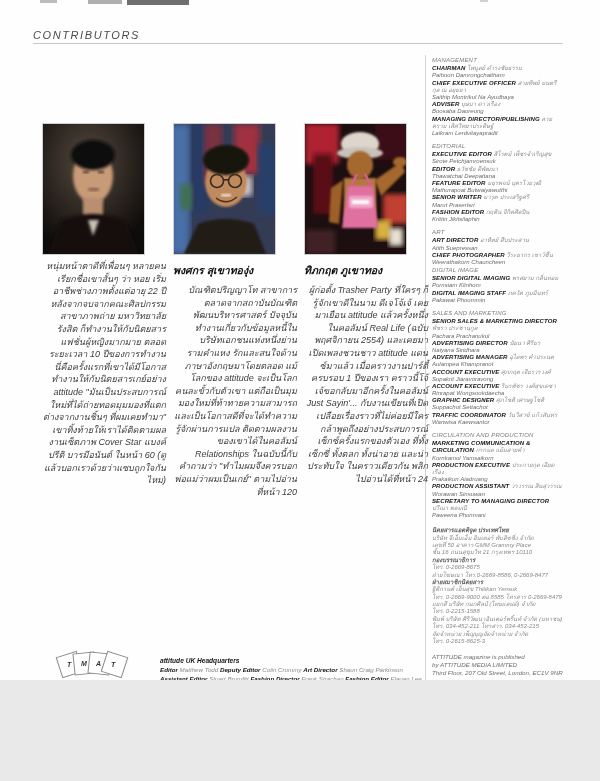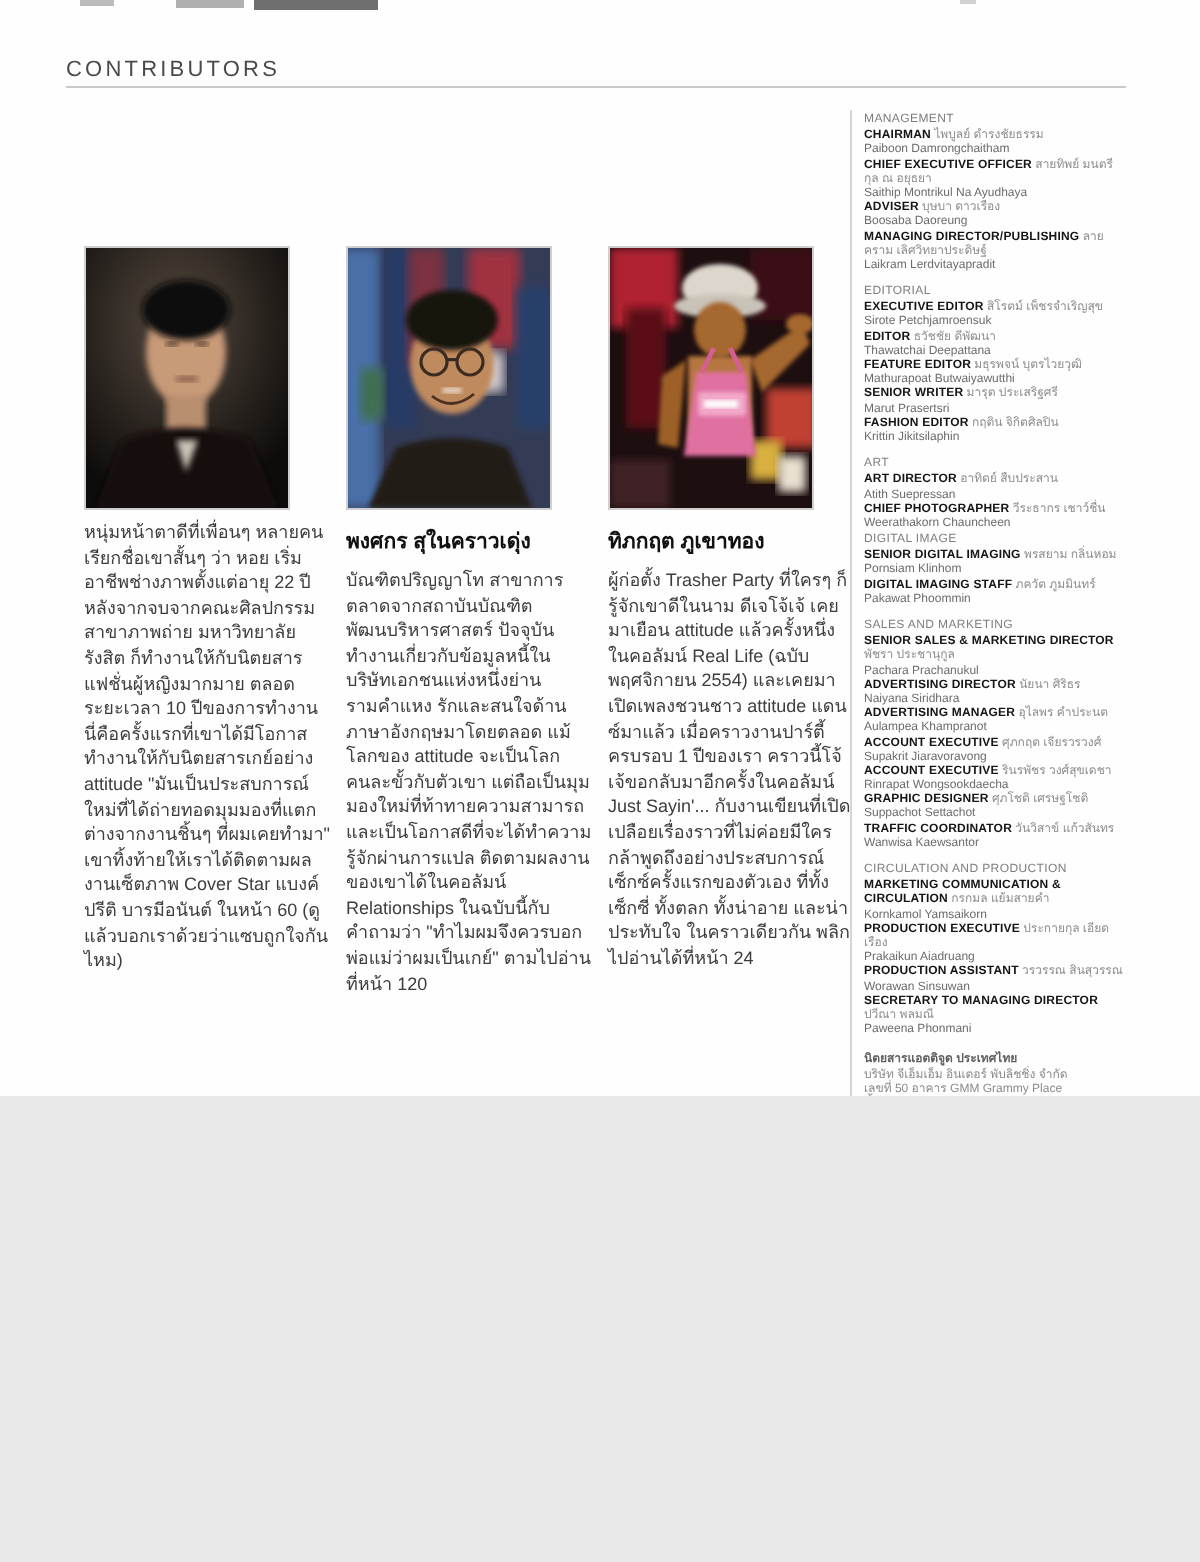--- a/index.html
+++ b/index.html
@@ -1,29 +1,29 @@
 <!DOCTYPE html>
 <html lang="th"><head>
 <meta charset="utf-8">
 <style>
   html,body{margin:0;padding:0;background:#e9e9e9;}
-  .page{position:relative;width:600px;height:548px;background:#fefefe;overflow:hidden;
-        font-family:"Liberation Sans","DejaVu Sans",sans-serif;color:#2b2b2b;}
+  .page{position:relative;width:600px;height:680px;background:#fefefe;overflow:hidden;
+        font-family:"Liberation Sans","DejaVu Sans",sans-serif;color:#2b2b2b;font-style:italic;}
   
   .scan{position:absolute;top:0;height:4px;background:#8f8f8f;}
   
   .pg-title{position:absolute;left:33px;top:29px;font-size:11px;letter-spacing:1.6px;color:#4a4a4a;}
   .h-rule{position:absolute;left:33px;top:43px;width:530px;height:1px;background:#c9c9c9;}
   .v-div{position:absolute;left:425px;top:55px;width:1px;height:684px;background:#d4d4d4;}
   
   .col{position:absolute;top:123px;width:124px;}
   .photo{width:101px;height:130px;border:1px solid #cfcfcf;background:#222;overflow:hidden;}
   .photo svg{display:block;}
   .c-name{margin-top:7px;font-weight:bold;font-size:10.5px;color:#111;}
-  .c-bio{margin-top:5px;font-size:9px;line-height:12.6px;color:#3d3d3d;text-align:left;}
+  .c-bio{margin-top:5px;font-size:9px;line-height:12.6px;color:#3d3d3d;text-align:right;}
   
   .sidebar{position:absolute;left:432px;top:57px;width:131px;font-size:6px;line-height:1.2;}
   .m-section{margin-top:6px;}
   .m-section.tight{margin-top:1px;}
   .m-section:first-child{margin-top:0;}
   .m-title{color:#7d7d7d;font-size:6px;letter-spacing:.2px;margin-bottom:1px;}
   .m-role{font-weight:bold;color:#151515;letter-spacing:.1px;}
   .m-thai{color:#8c8c8c;}
   .m-name{display:block;color:#6c6c6c;}
   .contact{margin-top:8px;font-size:6px;line-height:1.23;color:#8a8a8a;}
@@ -109,21 +109,21 @@
         <ellipse cx="52" cy="58" rx="21" ry="25" fill="#c08a5e" filter="url(#b2s)"></ellipse>
         <ellipse cx="52" cy="36" rx="23" ry="15" fill="#17120e" filter="url(#b2s)"></ellipse>
         <circle cx="43" cy="57" r="6.5" fill="none" stroke="#3a2a20" stroke-width="1.6"></circle>
         <circle cx="61" cy="57" r="6.5" fill="none" stroke="#3a2a20" stroke-width="1.6"></circle>
         <rect x="49" y="55" width="6" height="1.6" fill="#3a2a20"></rect>
         <rect x="47" y="70" width="10" height="2.4" rx="1.2" fill="#f0e6da" filter="url(#b2s)"></rect>
         <path d="M42 74 Q52 82 63 73" stroke="#4a3020" stroke-width="1.4" fill="none"></path>
         <path d="M10 130 L24 100 Q52 90 80 100 L92 130 Z" fill="#201a16" filter="url(#b2s)"></path>
       </svg>
     </div>
-    <div class="c-name">พงศกร สุในคราวเดุ่ง</div>
+    <div class="c-name">พงศกร สุเขาทองุ่ง</div>
     <div class="c-bio">บัณฑิตปริญญาโท สาขาการตลาดจากสถาบันบัณฑิตพัฒนบริหารศาสตร์ ปัจจุบันทำงานเกี่ยวกับข้อมูลหนี้ในบริษัทเอกชนแห่งหนึ่งย่านรามคำแหง รักและสนใจด้านภาษาอังกฤษมาโดยตลอด แม้โลกของ attitude จะเป็นโลกคนละขั้วกับตัวเขา แต่ถือเป็นมุมมองใหม่ที่ท้าทายความสามารถ และเป็นโอกาสดีที่จะได้ทำความรู้จักผ่านการแปล ติดตามผลงานของเขาได้ในคอลัมน์ Relationships ในฉบับนี้กับคำถามว่า "ทำไมผมจึงควรบอกพ่อแม่ว่าผมเป็นเกย์" ตามไปอ่านที่หน้า 120</div>
   </div>
 
   <div class="col" style="left:304px">
     <div class="photo">
       <svg width="101" height="130" viewBox="0 0 101 130" xmlns="http://www.w3.org/2000/svg">
         <defs>
             <filter id="b3">
               <feGaussianBlur stdDeviation="2.4"></feGaussianBlur>
             </filter>

